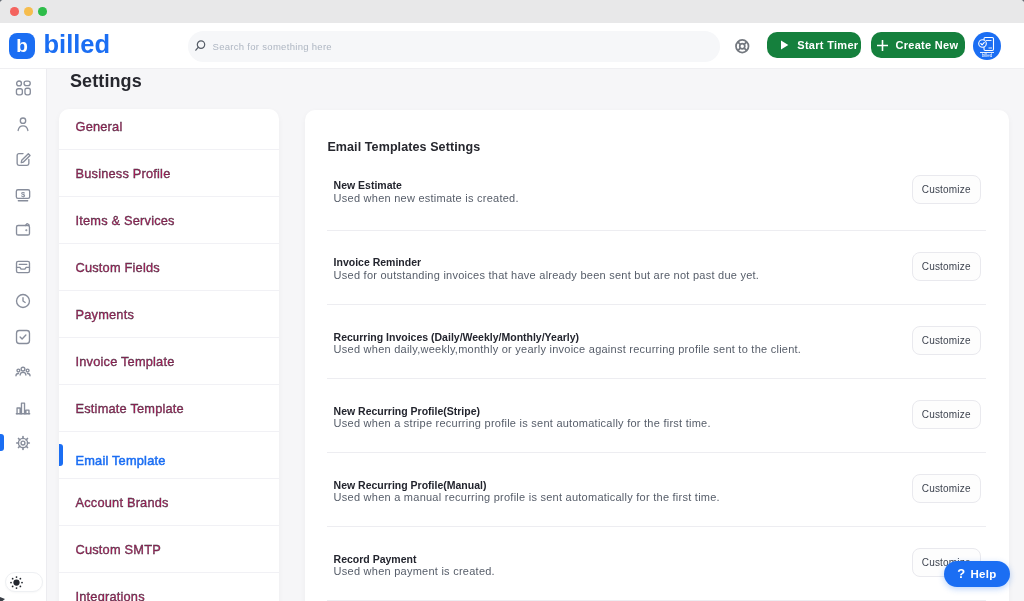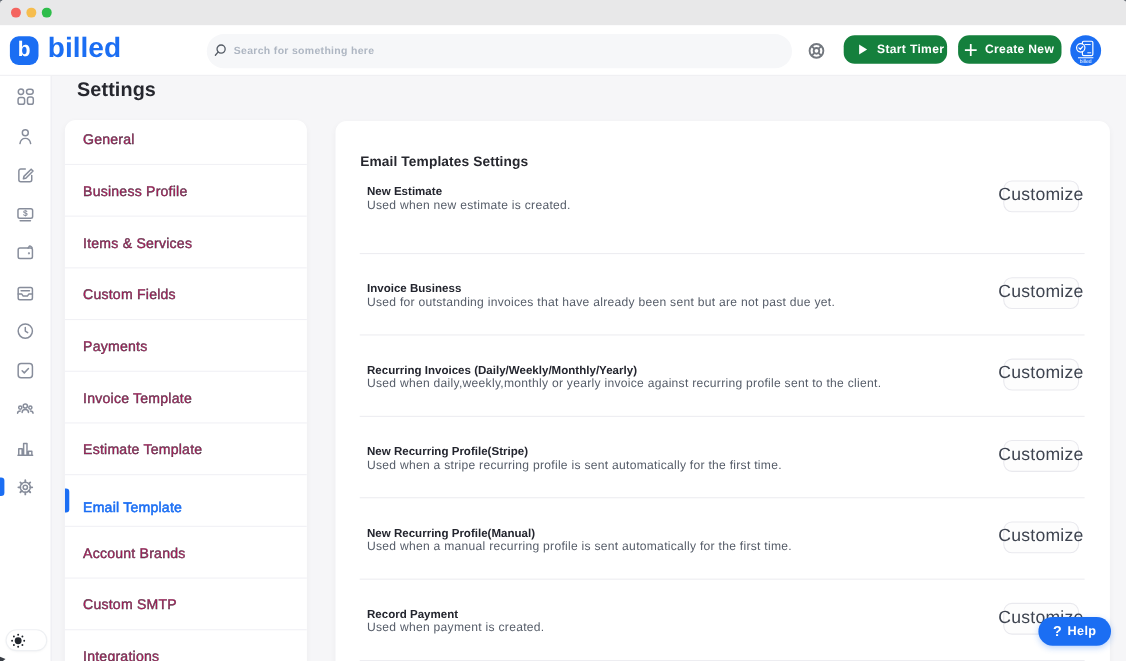--- a/index.html
+++ b/index.html
@@ -4,39 +4,39 @@
 <style>
   * { margin:0; padding:0; box-sizing:border-box; }
   html,body { width:1024px; height:601px; background:#666c74; font-family:"Liberation Sans", sans-serif; overflow:hidden; }
   .window { position:absolute; left:0; top:0; width:1024px; height:601px; border-radius:4px 4px 0 0; overflow:hidden; background:#f6f6f8; }
   .titlebar { position:absolute; left:0; top:0; width:100%; height:23px; background:#e8e8e9; }
   .dot { position:absolute; top:7.4px; width:8.6px; height:8.6px; border-radius:50%; }
   .header { position:absolute; left:0; top:23px; width:100%; height:46px; background:#fff; border-bottom:1px solid #efeff2; }
   .logo-mark { position:absolute; left:9px; top:10px; width:26px; height:26px; border-radius:8px; background:#1b6ef3; color:#fff; font-weight:bold; font-size:19px; text-align:center; line-height:25px; }
   .logo-text { position:absolute; left:43.5px; top:7px; font-size:25.5px; font-weight:bold; color:#1b6ef3; letter-spacing:0px; }
   .search { position:absolute; left:188px; top:8px; width:532px; height:31px; border-radius:15.5px; background:#f6f7f9; }
-  .search .ph { position:absolute; left:24.5px; top:9.8px; font-size:9.5px; color:#aeb6c2; letter-spacing:0.3px;font-weight:bold; }
+  .search .ph { position:absolute; left:24.5px; top:9.8px; font-size:9.5px; color:#aeb6c2; letter-spacing:0.3px; }
   .btn-blue { position:absolute; background:#15803d; color:#fff; border-radius:10px; font-size:11px; font-weight:bold; letter-spacing:0.3px; display:flex; align-items:center; justify-content:center; }
   .avatar { position:absolute; left:973px; top:8.7px; width:28px; height:28px; border-radius:50%; background:#1b6ef3; }
   .sidebar { position:absolute; left:0; top:69px; width:47px; height:532px; background:#fff; border-right:1px solid #ececf0; }
   .snav { position:absolute; left:0; width:46px; height:22px; display:flex; align-items:center; justify-content:center; }
   .active-bar { position:absolute; left:0px; top:365px; width:4px; height:17px; border-radius:0 3px 3px 0; background:#1b6ef3; }
   .toggle { position:absolute; left:4.5px; top:502.5px; width:38px; height:20px; border-radius:10px; background:#fff; border:1px solid #eef0f3; box-shadow:0 1px 2px rgba(0,0,0,0.03); }
   .page-title { position:absolute; left:70px; top:71px; font-size:18px; font-weight:bold; color:#26272e; letter-spacing:0.1px; }
   .menu-card { position:absolute; left:58.5px; top:109px; width:220.5px; height:562px; background:#fff; border-radius:10px; box-shadow:0 2px 6px rgba(16,24,40,0.04); overflow:hidden; }
   .mi { position:relative; height:47px; display:flex; align-items:center; padding-left:17px; padding-top:2px; font-size:12.8px; color:#be185d; letter-spacing:0.2px; border-top:1px solid #f1f1f5; -webkit-text-stroke:0.35px #34363f; }
   .mi.first { height:39.7px; border-top:none; padding-bottom:7px; }
   .mi.act { color:#1b6ef3; font-weight:normal; -webkit-text-stroke:0.5px #1b6ef3; padding-top:12px; }
   .mi.act::before { content:""; position:absolute; left:0; top:11.9px; width:4px; height:22.6px; background:#1b6ef3; border-radius:0 3px 3px 0; }
   .main-card { position:absolute; left:304.8px; top:109.8px; width:704.6px; height:520px; background:#fff; border-radius:10px; box-shadow:0 2px 6px rgba(16,24,40,0.04); overflow:hidden; }
   .main-head { position:absolute; left:22.6px; top:30.5px; font-size:12.5px; font-weight:bold; color:#26272e; letter-spacing:0.1px; }
   .row { position:absolute; left:0; width:100%; height:74.05px; }
   .row .tt { position:absolute; left:28.8px; top:26.7px; font-size:10.5px; font-weight:bold; color:#23252e; letter-spacing:0px; }
   .row .dd { position:absolute; left:28.8px; top:38.8px; font-size:11px; color:#565d69; letter-spacing:0.25px; }
-  .row .cb { position:absolute; right:28.4px; top:22px; width:69.5px; height:29px; border:1px solid #e9e9ee; border-radius:8px; background:#fdfdfd; color:#3e4450; font-size:16px; letter-spacing:0.2px; display:flex; align-items:center; justify-content:center; }
+  .row .cb { position:absolute; right:28.4px; top:22px; width:69.5px; height:29px; border:1px solid #e9e9ee; border-radius:8px; background:#fdfdfd; color:#3e4450; font-size:10px; letter-spacing:0.2px; display:flex; align-items:center; justify-content:center; }
   .divider { position:absolute; left:22.6px; right:23px; height:1px; background:#ededf1; }
   .help { position:absolute; left:944.2px; top:560.7px; width:65.5px; height:26.1px; border-radius:13px; background:#1b6ef3; color:#fff; display:flex; align-items:center; justify-content:center; gap:5px; font-size:11.5px; font-weight:bold; letter-spacing:0.3px; box-shadow:0 2px 6px rgba(27,110,243,0.3); z-index:5; }
 </style>
 </head>
 <body>
 <div class="window">
   <div class="titlebar">
     <div class="dot" style="left:10px; background:#f4645f;"></div>
     <div class="dot" style="left:24.2px; background:#f6bd4e;"></div>
     <div class="dot" style="left:38.4px; background:#2ebd4a;"></div>
@@ -187,28 +187,28 @@
     <div class="mi">Invoice Template</div>
     <div class="mi">Estimate Template</div>
     <div class="mi act">Email Template</div>
     <div class="mi">Account Brands</div>
     <div class="mi">Custom SMTP</div>
     <div class="mi">Integrations</div>
   </div>
 
   <div class="main-card">
     <div class="main-head">Email Templates Settings</div>
-    <div class="row" style="top:32px;">
+    <div class="row" style="top:43px;">
       <div class="tt">New Estimate</div>
       <div class="dd">Used when new estimate is created.</div>
       <div class="cb">Customize</div>
     </div>
     <div class="divider" style="top:120px;"></div>
     <div class="row" style="top:120px;">
-      <div class="tt">Invoice Business</div>
+      <div class="tt">Invoice Reminder</div>
       <div class="dd">Used for outstanding invoices that have already been sent but are not past due yet.</div>
       <div class="cb">Customize</div>
     </div>
     <div class="divider" style="top:194.05px;"></div>
     <div class="row" style="top:194.05px;">
       <div class="tt">Recurring Invoices (Daily/Weekly/Monthly/Yearly)</div>
       <div class="dd">Used when daily,weekly,monthly or yearly invoice against recurring profile sent to the client.</div>
       <div class="cb">Customize</div>
     </div>
     <div class="divider" style="top:268.1px;"></div>

